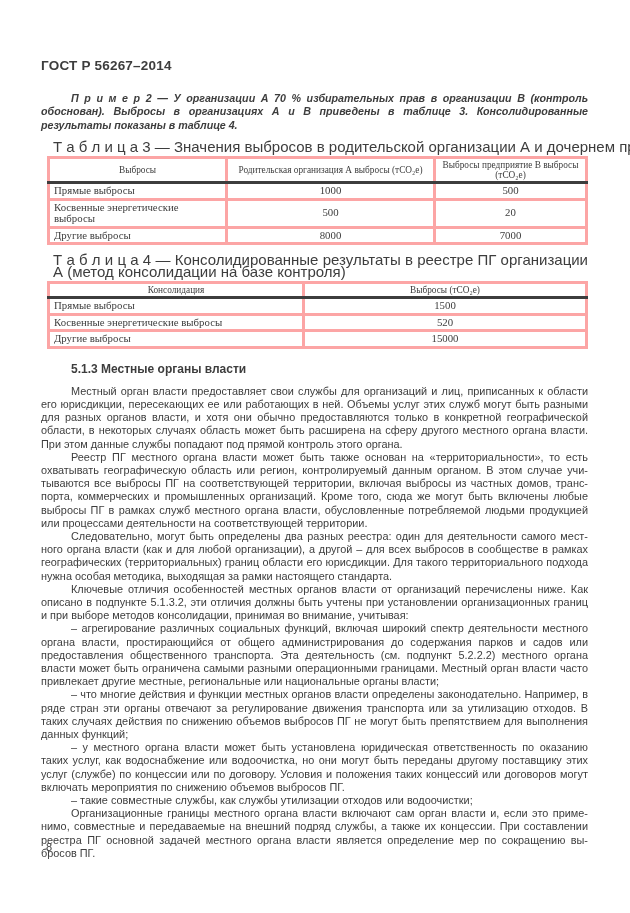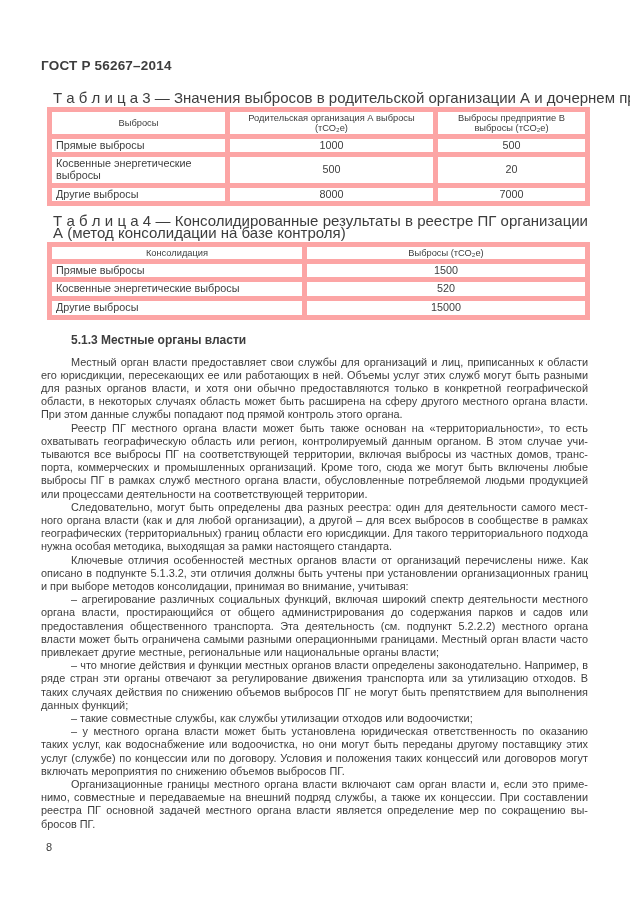--- a/index.html
+++ b/index.html
@@ -39,21 +39,21 @@
   .gost-table {
     border-collapse: collapse;
     table-layout: fixed;
     margin-left: 6px;
     width: 538px;
     font-size: 10.8px;
     color: #3d3d3d;
     border: 1px solid #3d3d3d;
     border-top: 2px solid #3d3d3d;
   }
-  .gost-table th, .gost-table td { border: 5px solid #fca5a5; }
+  .gost-table th, .gost-table td { border: 3px solid #fca5a5; font-family: Liberation Serif, serif; }
   .gost-table thead th {
     font-weight: normal;
     font-size: 9.3px;
     line-height: 10px;
     padding: 1px 3px;
     text-align: center;
     vertical-align: middle;
     border-bottom: 3px solid #3d3d3d;
   }
   .gost-table tbody td {
@@ -84,20 +84,21 @@
     color: #3d3d3d;
   }
 </style>
 </head>
 <body>
 
 <div class="page">
 
   <div class="doc-header">ГОСТ Р 56267–2014</div>
 
+  <p class="example"><span>П р и м е р  2 — </span><span>У организации А 70 % избирательных прав в организации В (контроль обоснован). Выбросы в организациях А и В приведены в таблице 3. Консолидированные результаты показаны в таблице 4.</span></p>
 
   <p class="caption oneline"><span>Т а б л и ц а  3 — </span><span>Значения выбросов в родительской организации А и дочернем предприятии В.</span></p>
 
   <table class="gost-table">
     <colgroup>
         <col style="width:178px">
         <col style="width:208px">
         <col style="width:152px">
       </colgroup>
     <thead>
@@ -156,19 +157,19 @@
   </table>
 
   <h3 class="section-heading">5.1.3 Местные органы власти</h3>
 
   <p class="body-par">Местный орган власти предоставляет свои службы для организаций и лиц, приписанных к области его юрисдикции, пересекающих ее или работающих в ней. Объемы услуг этих служб могут быть разны­ми для разных органов власти, и хотя они обычно предоставляются только в конкретной географиче­ской области, в некоторых случаях область может быть расширена на сферу другого местного органа власти. При этом данные службы попадают под прямой контроль этого органа.</p>
   <p class="body-par">Реестр ПГ местного органа власти может быть также основан на «территориальности», то есть охватывать географическую область или регион, контролируемый данным органом. В этом случае учи­тываются все выбросы ПГ на соответствующей территории, включая выбросы из частных домов, транс­порта, коммерческих и промышленных организаций. Кроме того, сюда же могут быть включены любые выбросы ПГ в рамках служб местного органа власти, обусловленные потребляемой людьми продукци­ей или процессами деятельности на соответствующей территории.</p>
   <p class="body-par">Следовательно, могут быть определены два разных реестра: один для деятельности самого мест­ного органа власти (как и для любой организации), а другой – для всех выбросов в сообществе в рамках географических (территориальных) границ области его юрисдикции. Для такого территориального под­хода нужна особая методика, выходящая за рамки настоящего стандарта.</p>
   <p class="body-par">Ключевые отличия особенностей местных органов власти от организаций перечислены ниже. Как описано в подпункте 5.1.3.2, эти отличия должны быть учтены при установлении организационных гра­ниц и при выборе методов консолидации, принимая во внимание, учитывая:</p>
   <p class="body-par">– агрегирование различных социальных функций, включая широкий спектр деятельности местно­го органа власти, простирающийся от общего администрирования до содержания парков и садов или предоставления общественного транспорта. Эта деятельность (см. подпункт 5.2.2.2) местного органа власти может быть ограничена самыми разными операционными границами. Местный орган власти часто привлекает другие местные, региональные или национальные органы власти;</p>
   <p class="body-par">– что многие действия и функции местных органов власти определены законодательно. Напри­мер, в ряде стран эти органы отвечают за регулирование движения транспорта или за утилизацию от­ходов. В таких случаях действия по снижению объемов выбросов ПГ не могут быть препятствием для выполнения данных функций;</p>
+  <p class="body-par">– у местного органа власти может быть установлена юридическая ответственность по оказанию таких услуг, как водоснабжение или водоочистка, но они могут быть переданы другому поставщику этих услуг (службе) по концессии или по договору. Условия и положения таких концессий или договоров мо­гут включать мероприятия по снижению объемов выбросов ПГ.</p>
   <p class="body-par">– такие совместные службы, как службы утилизации отходов или водоочистки;</p>
-  <p class="body-par">– у местного органа власти может быть установлена юридическая ответственность по оказанию таких услуг, как водоснабжение или водоочистка, но они могут быть переданы другому поставщику этих услуг (службе) по концессии или по договору. Условия и положения таких концессий или договоров мо­гут включать мероприятия по снижению объемов выбросов ПГ.</p>
   <p class="body-par">Организационные границы местного органа власти включают сам орган власти и, если это приме­нимо, совместные и передаваемые на внешний подряд службы, а также их концессии. При составлении реестра ПГ основной задачей местного органа власти является определение мер по сокращению вы­бросов ПГ.</p>
 
   <div class="page-number">8</div>
 
 </div>
 
 </body></html>

